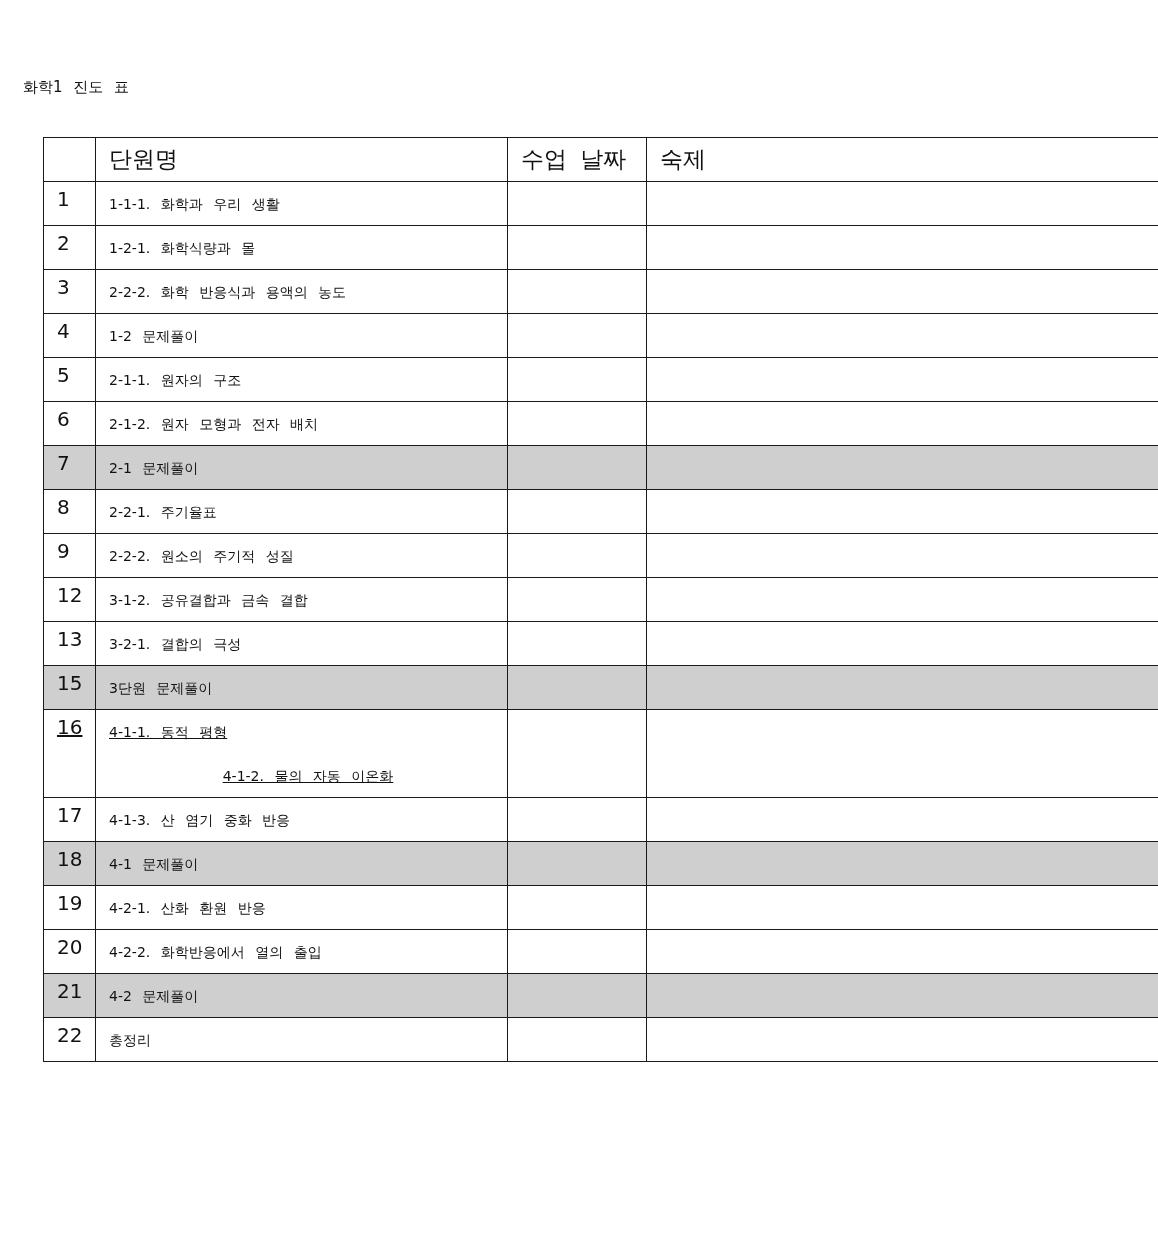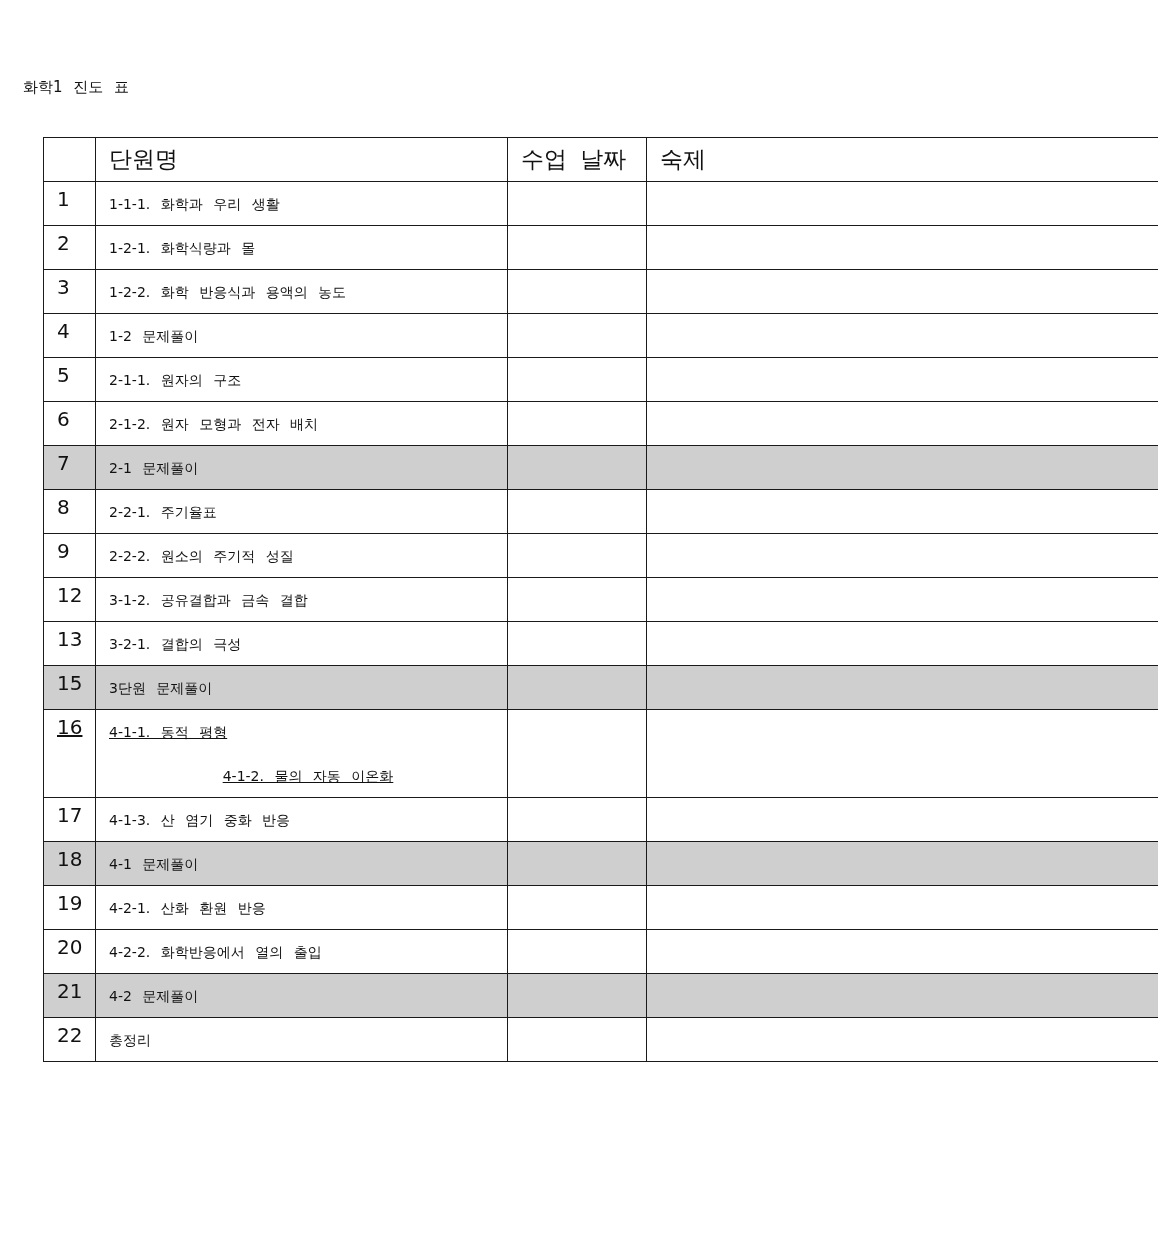--- a/index.html
+++ b/index.html
@@ -67,21 +67,21 @@
           <span class="l">1-2-1. 화학식량과 몰</span>
         </td>
         <td class="date"></td>
         <td class="hw"></td>
       </tr>
       <tr class="row">
         <td class="num">
           <span>3</span>
         </td>
         <td class="unit">
-          <span class="l">1-2-2. 화학 반응식과 용액의 농도</span>
+          <span class="l">2-2-2. 화학 반응식과 용액의 농도</span>
         </td>
         <td class="date"></td>
         <td class="hw"></td>
       </tr>
       <tr class="row">
         <td class="num">
           <span>4</span>
         </td>
         <td class="unit">
           <span class="l">1-2 문제풀이</span>

